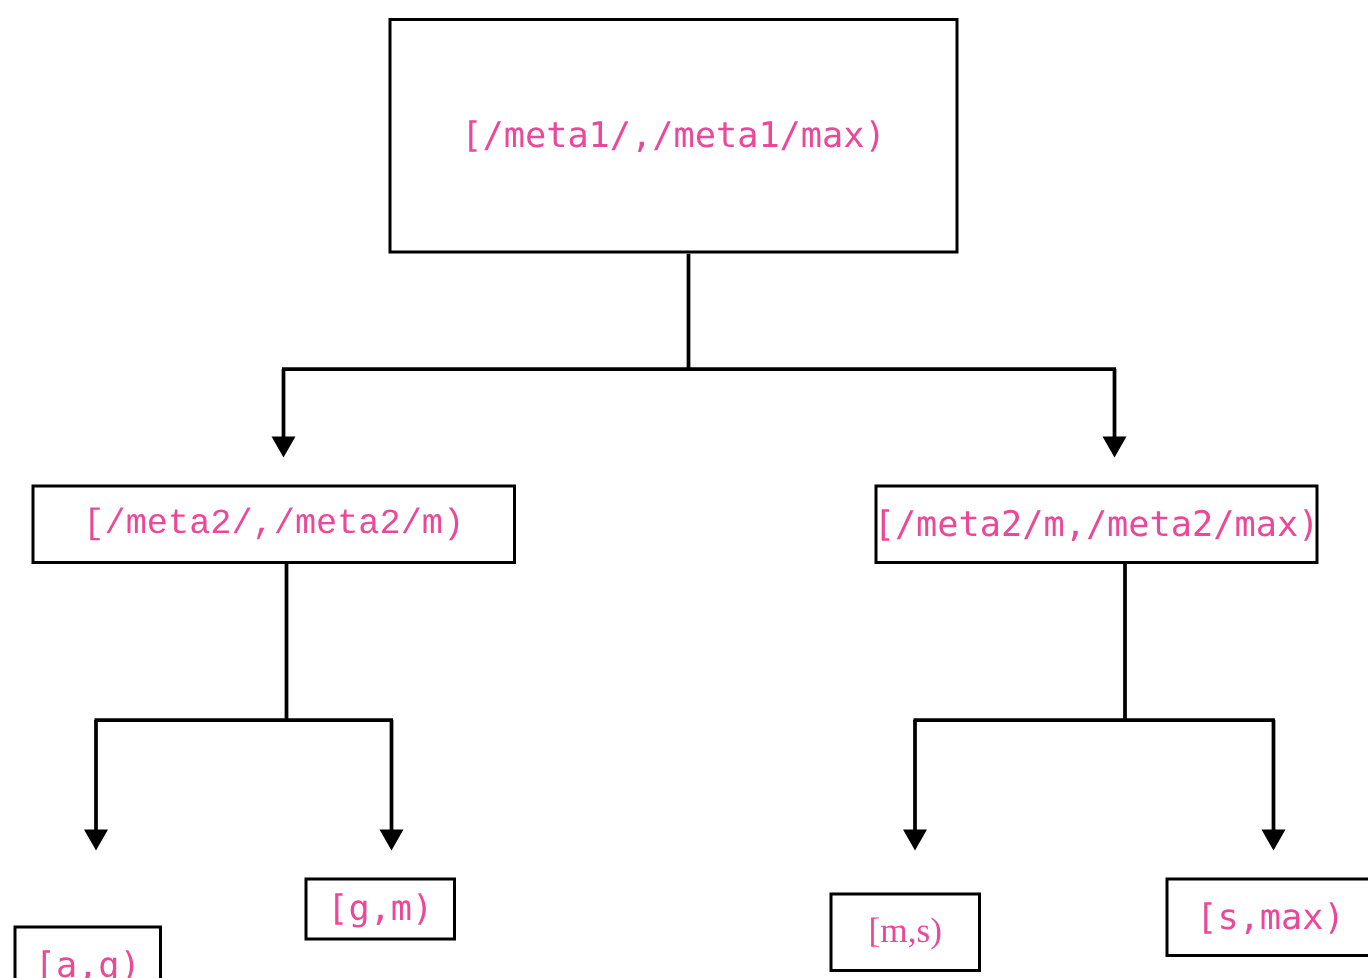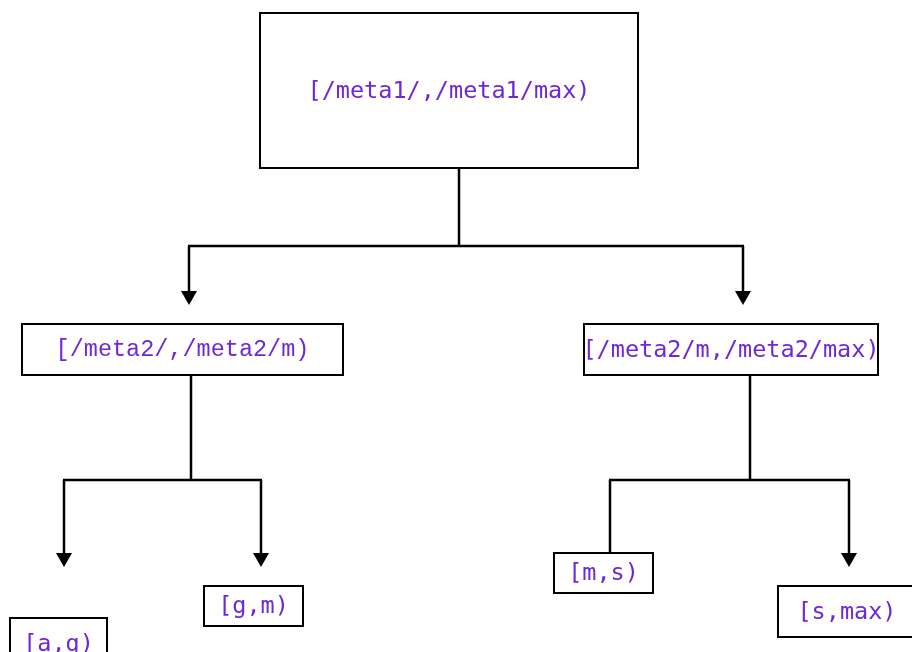--- a/index.html
+++ b/index.html
@@ -22,21 +22,21 @@
     left: 0;
     top: 0;
     width: 912px;
     height: 652px;
   }
   .node {
     position: absolute;
     box-sizing: border-box;
     border: 2px solid #000000;
     background: #ffffff;
-    color: #6d28d9;
+    color: #ec4899;
     display: flex;
     align-items: center;
     justify-content: center;
     font-family: "DejaVu Sans Mono", "Liberation Mono", monospace;
     font-size: 23.5px;
     line-height: 1;
     letter-spacing: 0px;
     white-space: pre;
   }
   
@@ -68,23 +68,24 @@
     height: 53px;
   }
   #node-leaf-gm {
     left: 203px;
     top: 585px;
     width: 101px;
     height: 42px;
   }
   #node-leaf-ms {
     left: 553px;
-    top: 552px;
+    top: 595px;
     width: 101px;
-    height: 42px;
+    height: 53px;
+    font-family: Liberation Serif, serif;
   }
   #node-leaf-smax {
     left: 777px;
     top: 585px;
     width: 140px;
     height: 53px;
   }
 </style>
 </head>
 <body>

